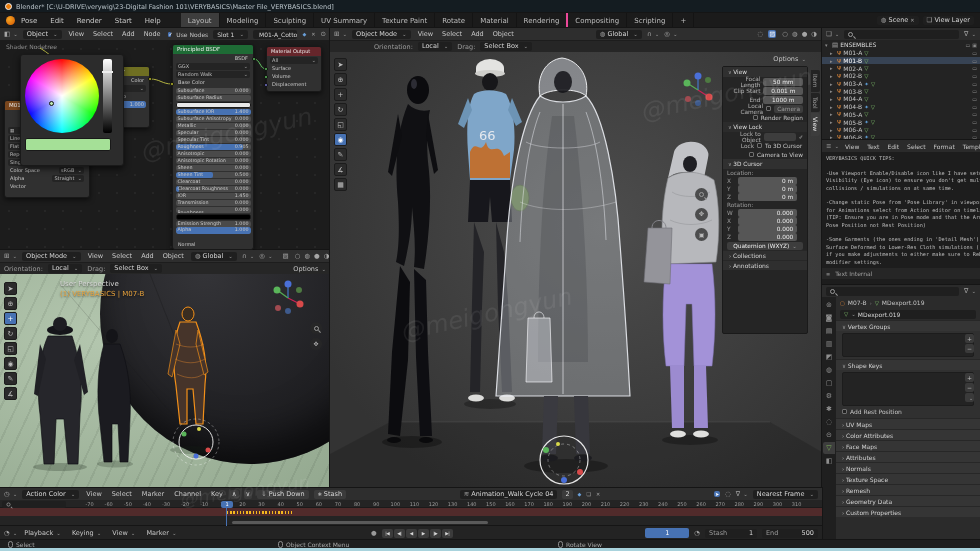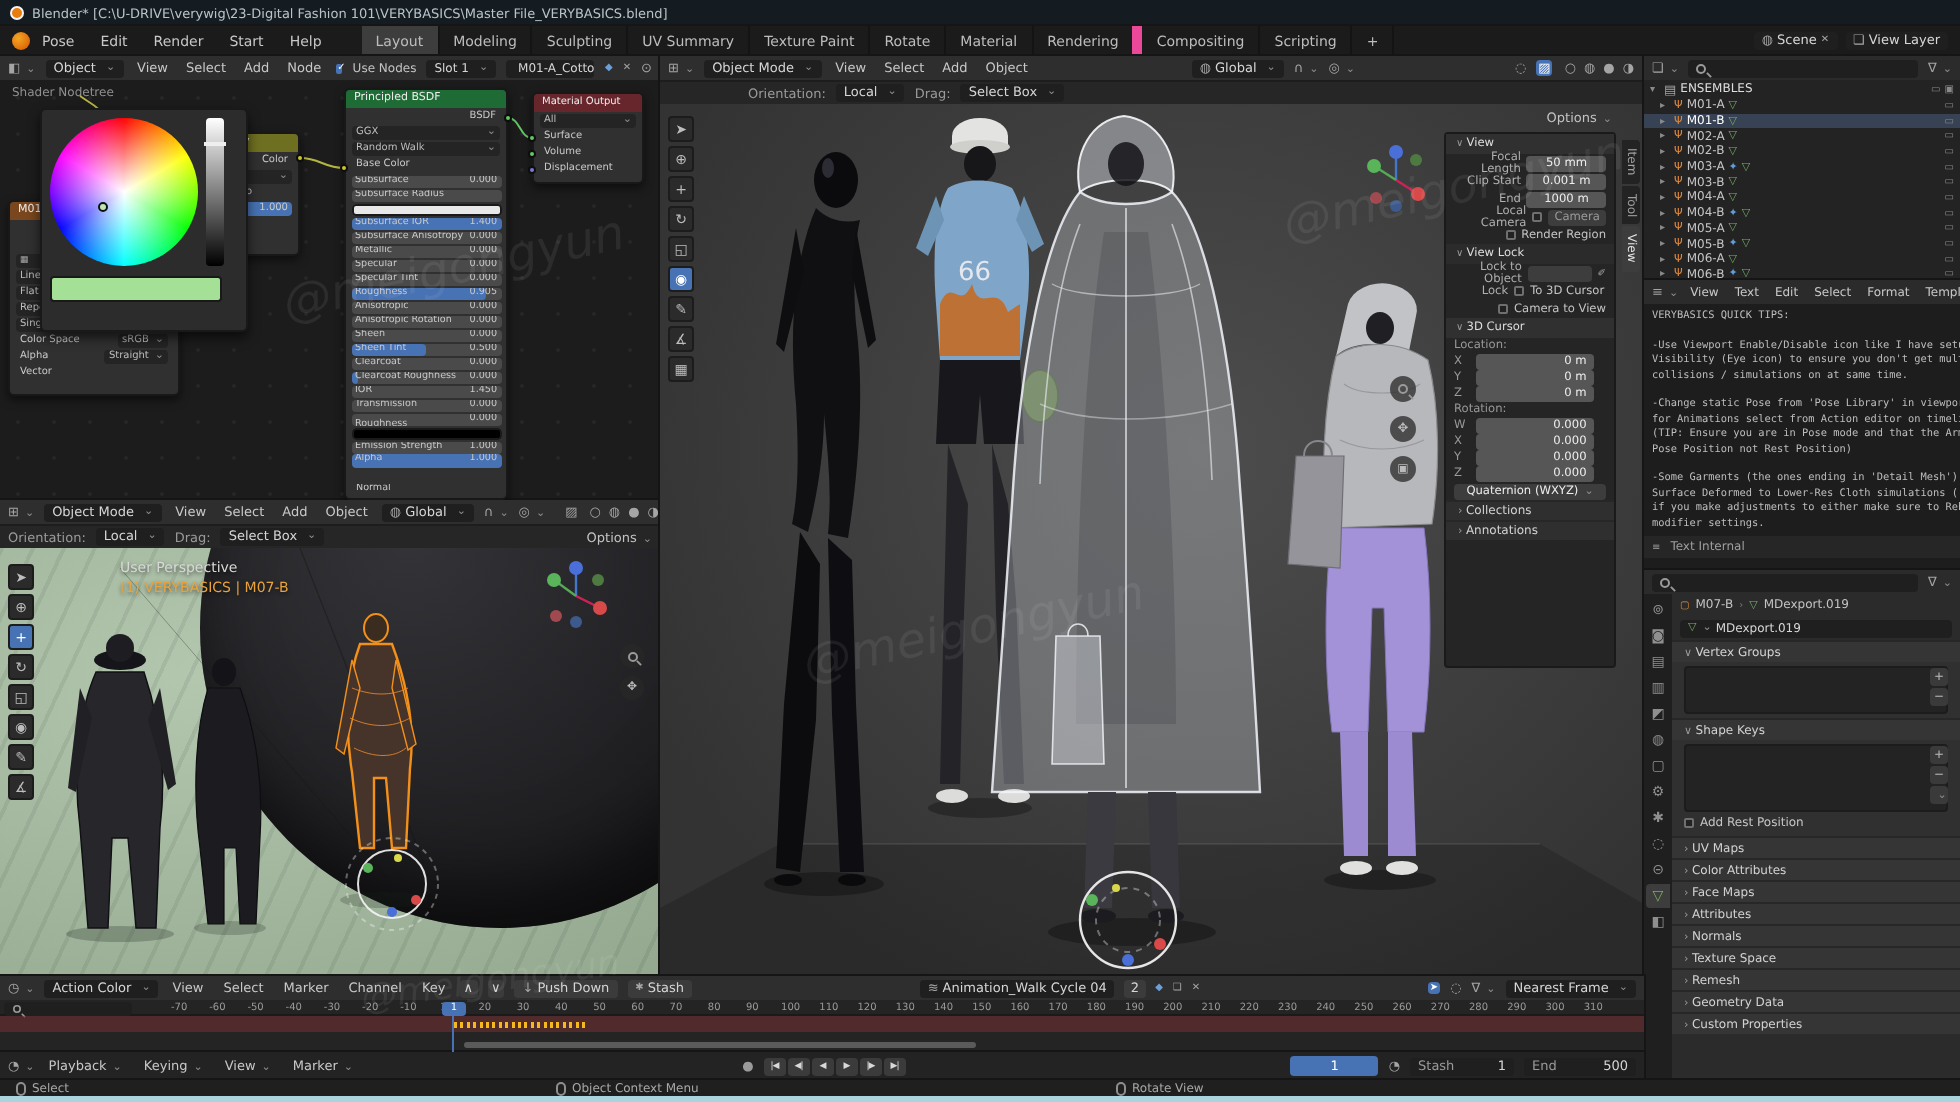--- a/index.html
+++ b/index.html
@@ -104,21 +104,21 @@
     </div>
   <div style="display:flex;height:15px;align-items:stretch;">
 
   <span data-name="workspace-tab" style="font-size:7px;color:#bdbdbd;padding:0 7px;display:flex;align-items:center;border-right:1px solid #141414;" class="active">Layout</span>
       <span data-name="workspace-tab" style="font-size:7px;color:#bdbdbd;padding:0 7px;display:flex;align-items:center;border-right:1px solid #141414;">Modeling</span>
       <span data-name="workspace-tab" style="font-size:7px;color:#bdbdbd;padding:0 7px;display:flex;align-items:center;border-right:1px solid #141414;">Sculpting</span>
       <span data-name="workspace-tab" style="font-size:7px;color:#bdbdbd;padding:0 7px;display:flex;align-items:center;border-right:1px solid #141414;">UV Summary</span>
       <span data-name="workspace-tab" style="font-size:7px;color:#bdbdbd;padding:0 7px;display:flex;align-items:center;border-right:1px solid #141414;">Texture Paint</span>
       <span data-name="workspace-tab" style="font-size:7px;color:#bdbdbd;padding:0 7px;display:flex;align-items:center;border-right:1px solid #141414;">Rotate</span>
       <span data-name="workspace-tab" style="font-size:7px;color:#bdbdbd;padding:0 7px;display:flex;align-items:center;border-right:1px solid #141414;">Material</span>
-      <span data-name="workspace-tab" style="font-size:7px;color:#bdbdbd;padding:0 7px;display:flex;align-items:center;border-right:5px solid #ec4899;">Rendering</span>
+      <span data-name="workspace-tab" style="font-size:7px;color:#bdbdbd;padding:0 7px;display:flex;align-items:center;border-right:2px solid #ec4899;">Rendering</span>
       <span data-name="workspace-tab" style="font-size:7px;color:#bdbdbd;padding:0 7px;display:flex;align-items:center;border-right:1px solid #141414;">Compositing</span>
       <span data-name="workspace-tab" style="font-size:7px;color:#bdbdbd;padding:0 7px;display:flex;align-items:center;border-right:1px solid #141414;">Scripting</span>
       <span data-name="workspace-tab" style="font-size:7px;color:#bdbdbd;padding:0 7px;display:flex;align-items:center;border-right:1px solid #141414;">+</span>
     </div>
   <div class="spacer"></div>
   <span class="chip chipd" data-name="scene-selector" style="font-size:6.5px;">
     <span class="icn" data-name="scene-icon">◍</span>
     <span>Scene</span>
     <span class="icn" data-name="close-icon" style="font-size:5px;">✕</span>
   </span>

